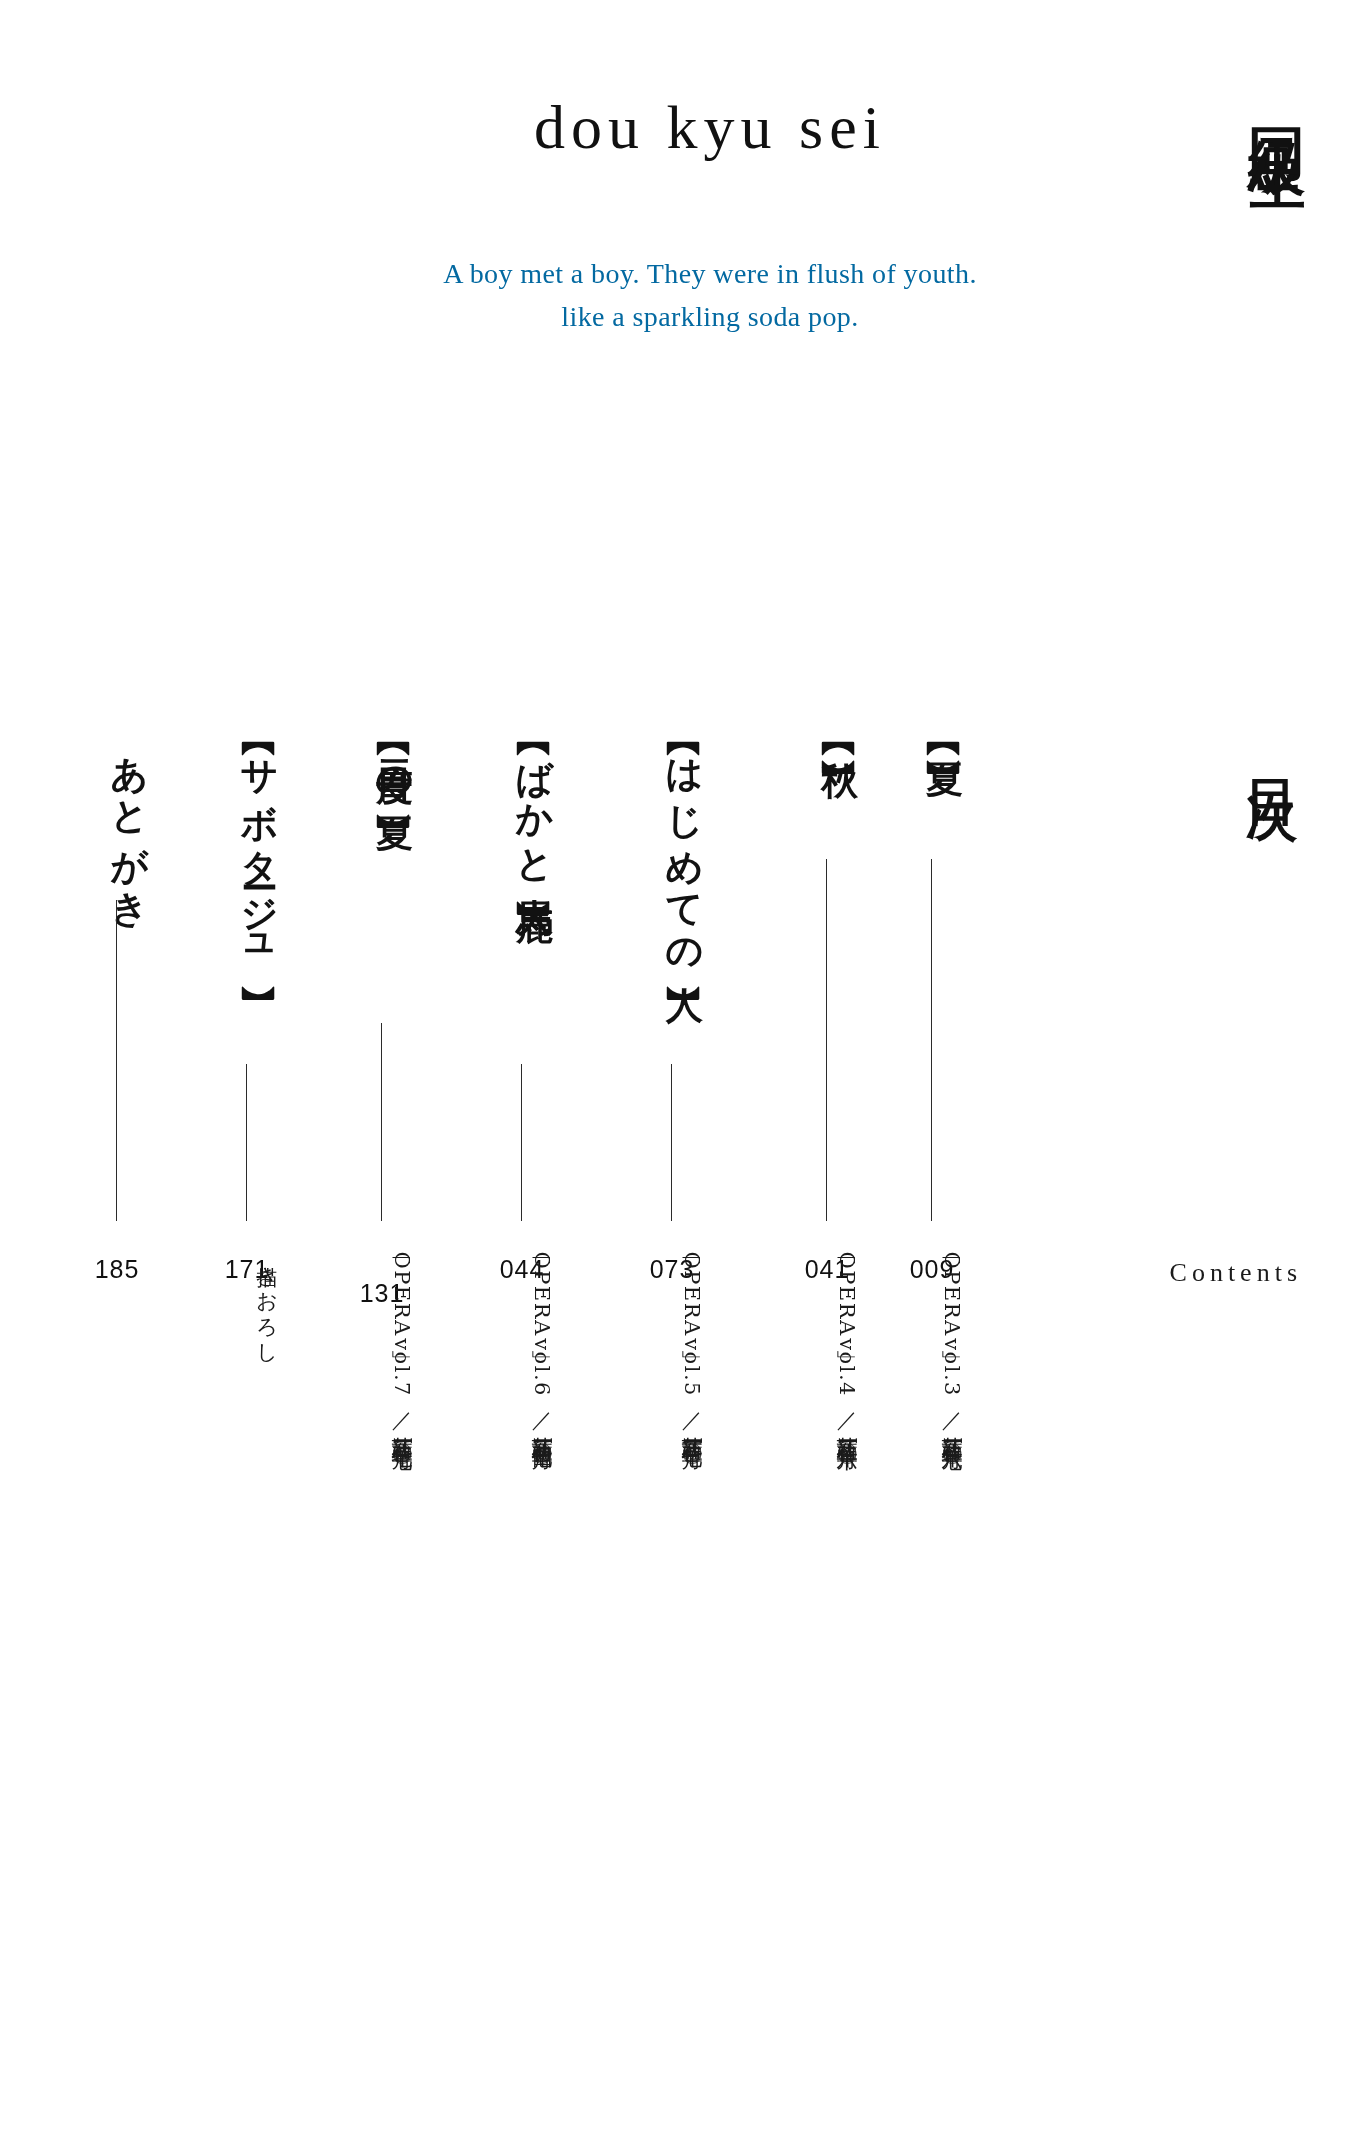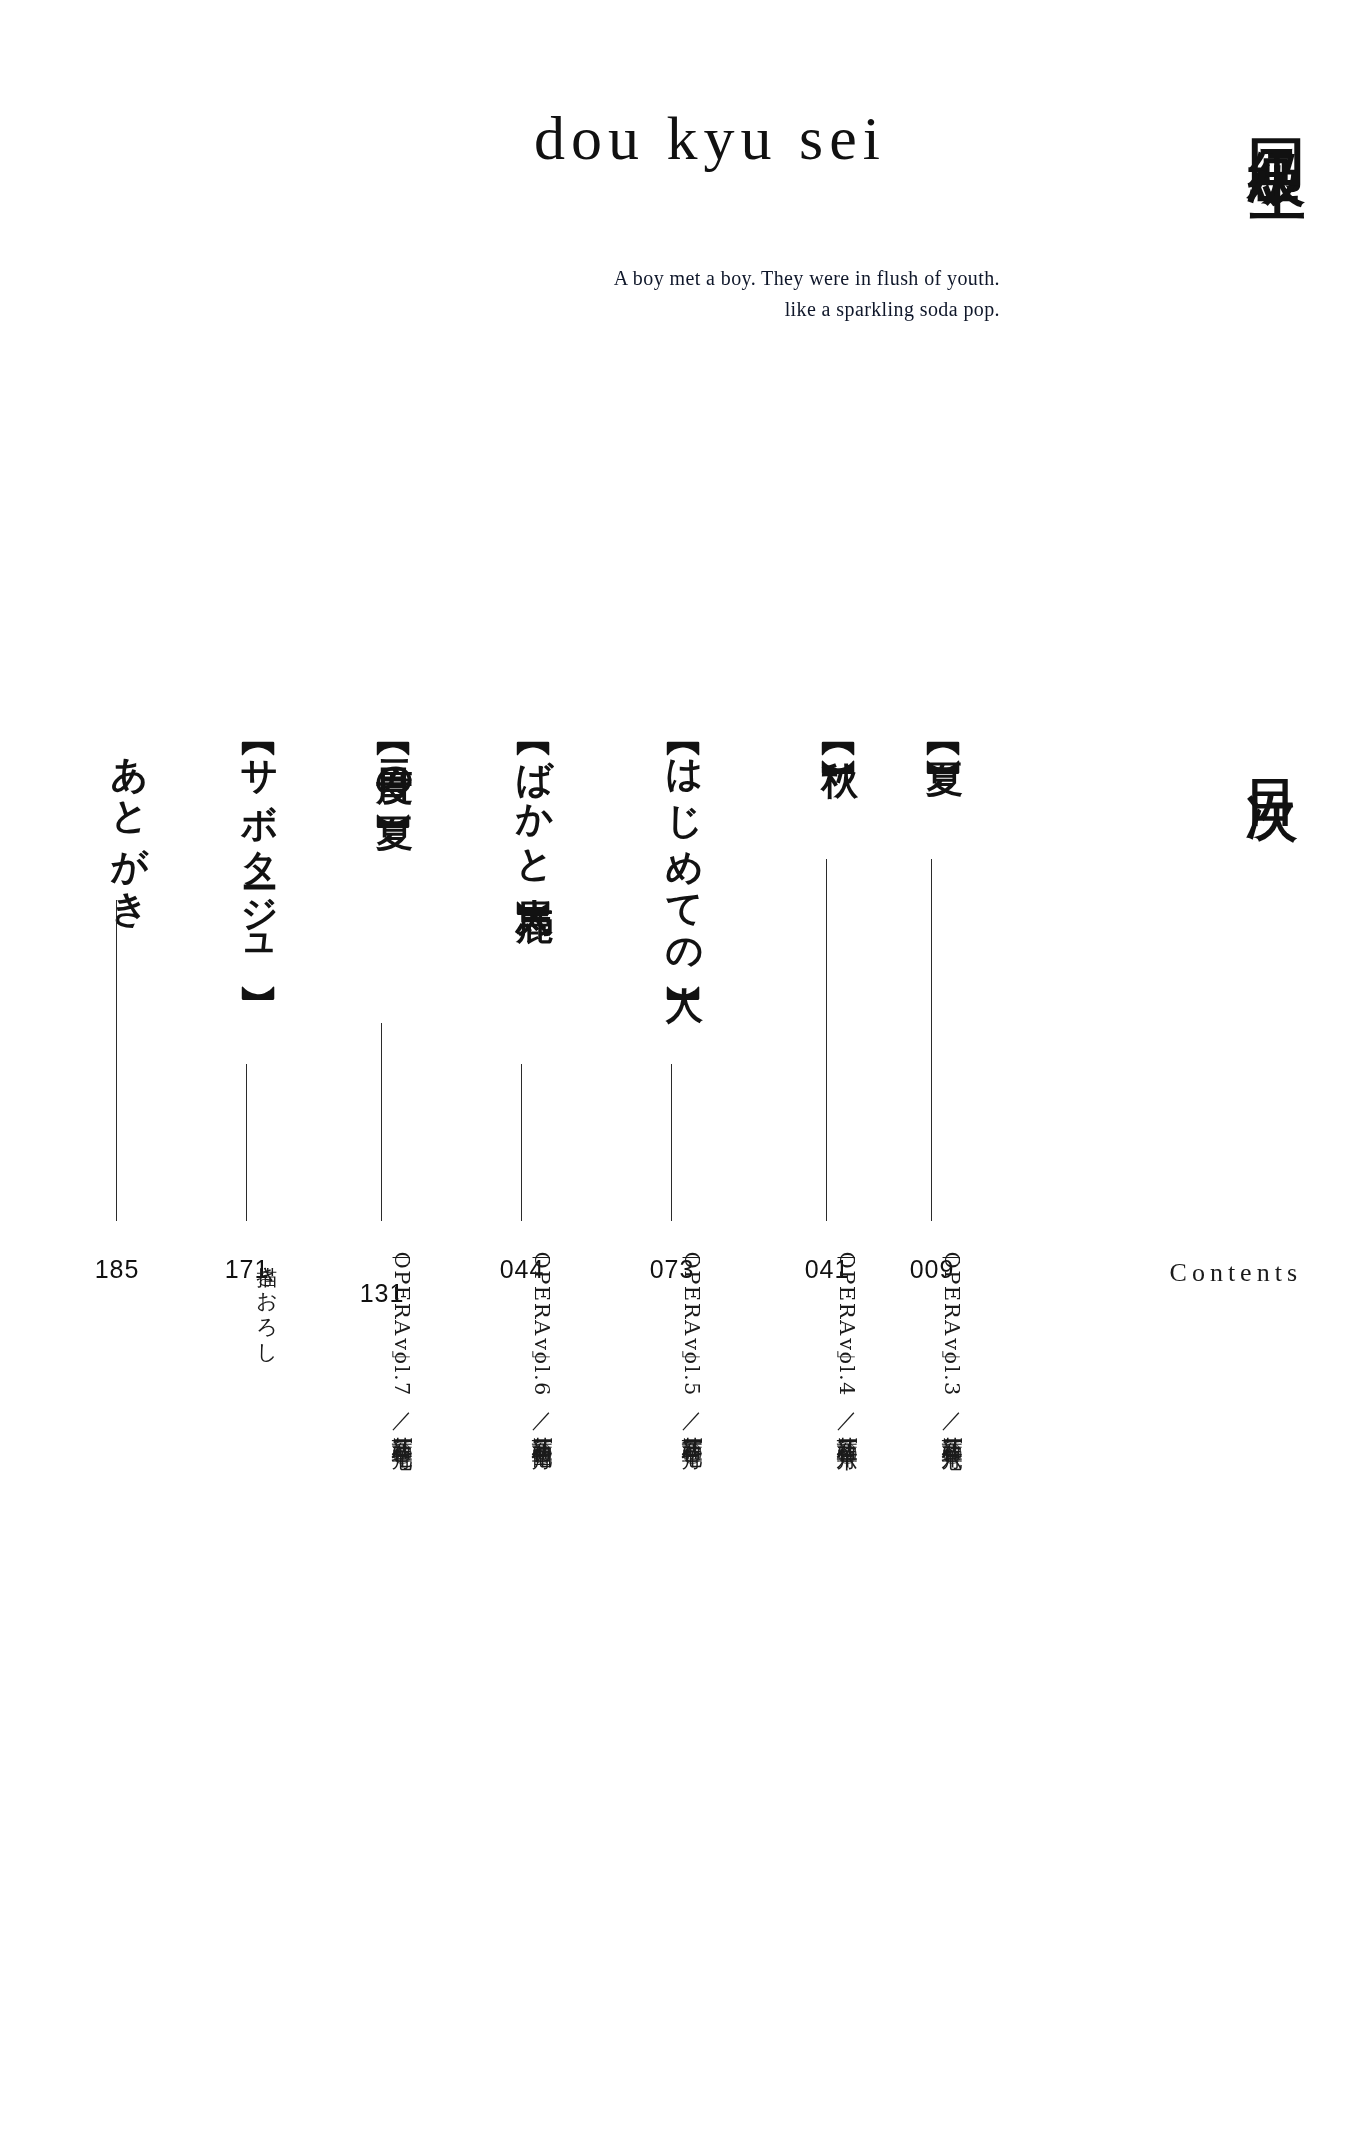--- a/index.html
+++ b/index.html
@@ -13,21 +13,21 @@
     position: relative;
     font-family: "Liberation Serif", serif;
     color: #1a1a1a;
     overflow: hidden;
   }
 
   
   .masthead {
     position: absolute;
     left: 0;
-    top: 15px;
+    top: 4px;
     width: 1368px;
     height: 400px;
   }
   .logo-latin {
     position: absolute;
     left: 420px;
     top: 88px;
     width: 580px;
     text-align: center;
     font-family: "Liberation Serif", serif;
@@ -35,26 +35,26 @@
     font-weight: 400;
     letter-spacing: 6px;
     color: #111;
     white-space: nowrap;
   }
   .tagline {
     position: absolute;
     left: 420px;
     top: 248px;
     width: 580px;
-    text-align: right;
-    font-family: "Liberation Serif", serif;
-    font-size: 20px;
+    text-align: center;
+    font-family: "Liberation Serif", serif;
+    font-size: 28px;
     line-height: 1.55;
     letter-spacing: 0.4px;
-    color: #0f172a;
+    color: #0369a1;
   }
   .logo-jp {
     position: absolute;
     right: 62px;
     top: 78px;
     writing-mode: vertical-rl;
     text-orientation: upright;
     font-family: "DejaVu Serif", serif;
     font-size: 58px;
     font-weight: 700;

